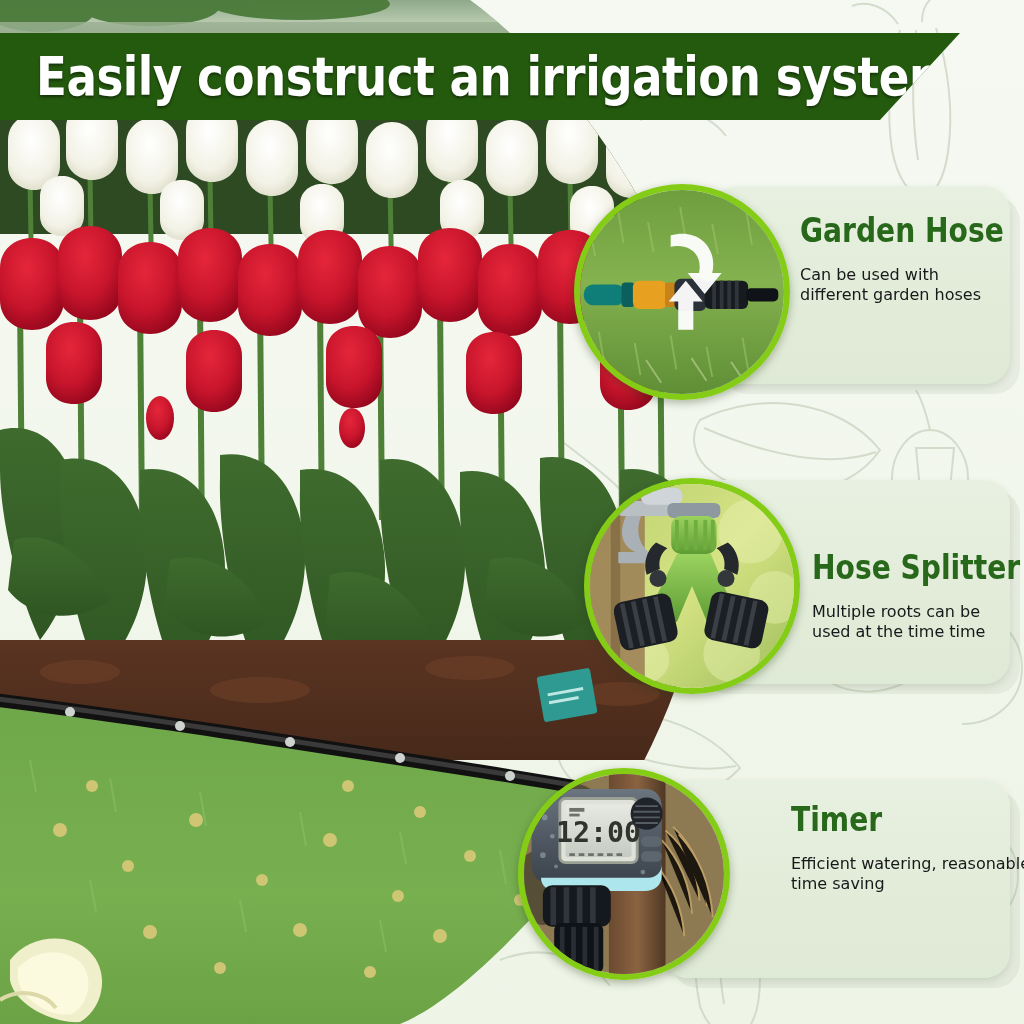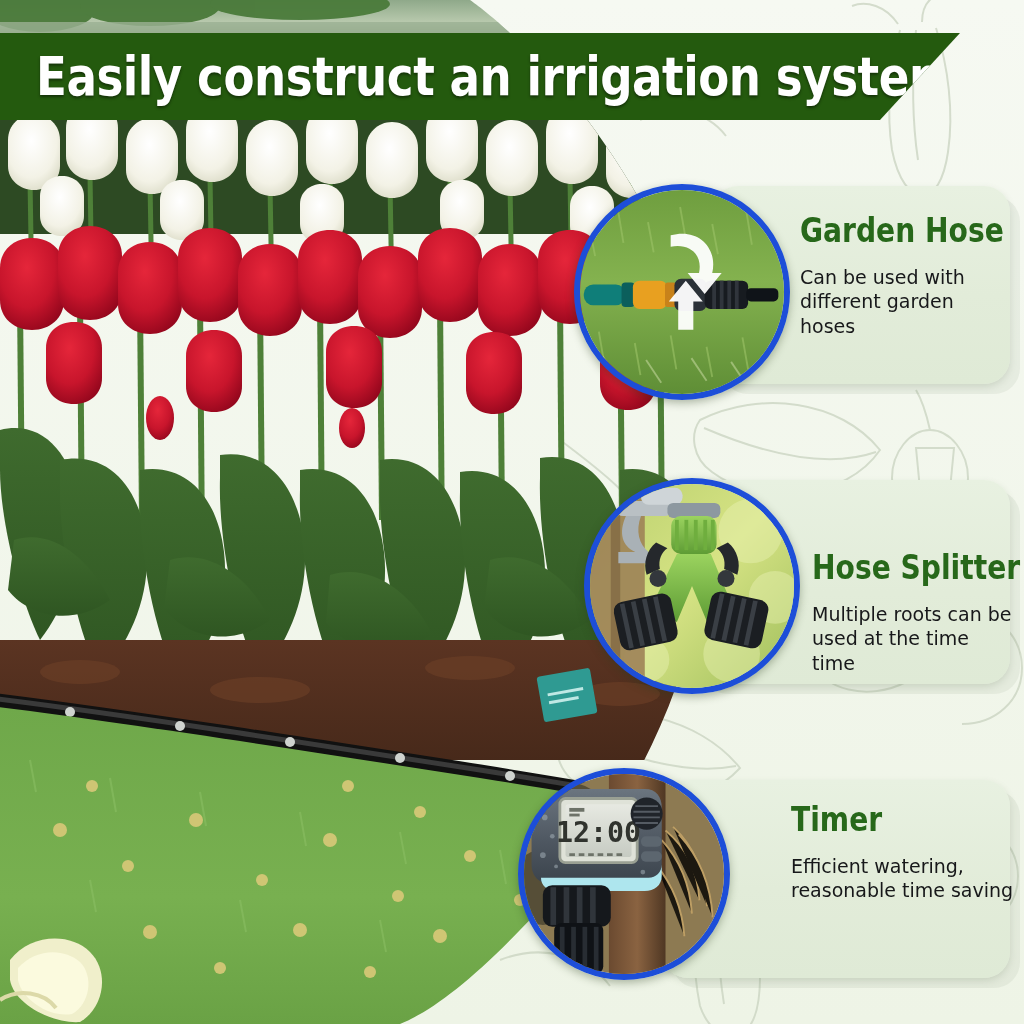--- a/index.html
+++ b/index.html
@@ -54,28 +54,28 @@
   .feature-title{
     color:#27681a;
     font-family:"Liberation Sans Narrow","DejaVu Sans Condensed","Liberation Sans",sans-serif;
     font-weight:700;font-size:34px;line-height:1;
     transform:scaleX(0.92);transform-origin:left center;
     white-space:nowrap;margin:0 0 18px 0;
   }
   .feature-desc{
     color:#17181a;
     font-family:"DejaVu Sans","Liberation Sans",sans-serif;
-    font-size:19px;line-height:1.28;margin:0;
+    font-size:16px;line-height:1.28;margin:0;
     font-weight:400;
   }
 
   
   .circle{
     position:absolute;z-index:5;border-radius:50%;
-    border:6px solid #1d4ed8;
+    border:6px solid #84cc16;
     box-sizing:border-box;overflow:hidden;
     box-shadow:0 3px 8px rgba(40,60,25,.35);
   }
   .circle svg{display:block;width:100%;height:100%;}
 </style>
 </head>
 <body>
 
 <div id="stage">
 

